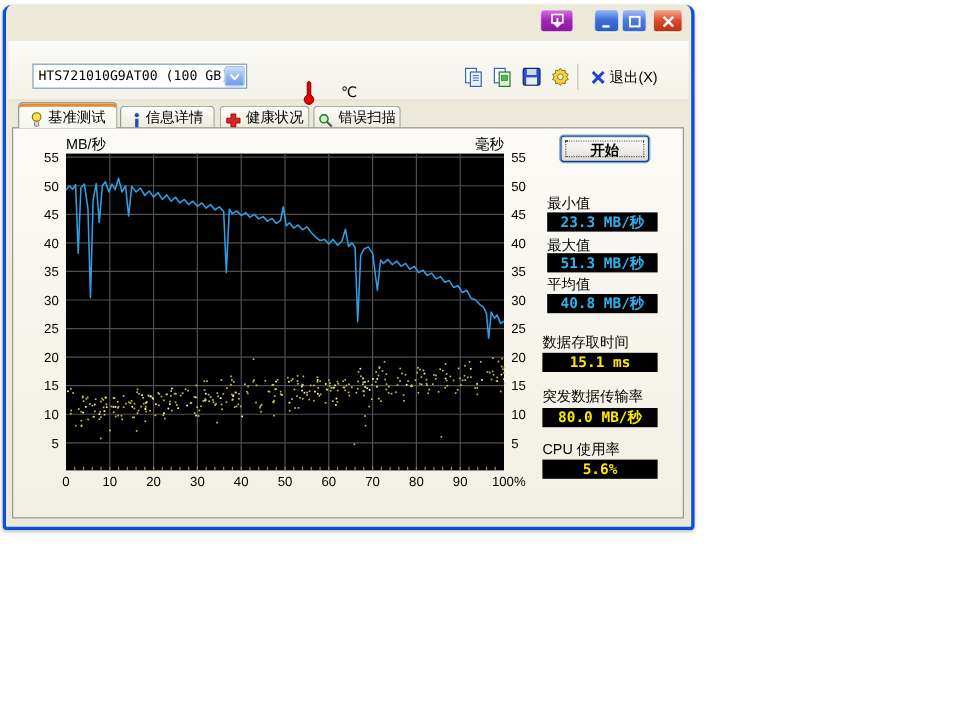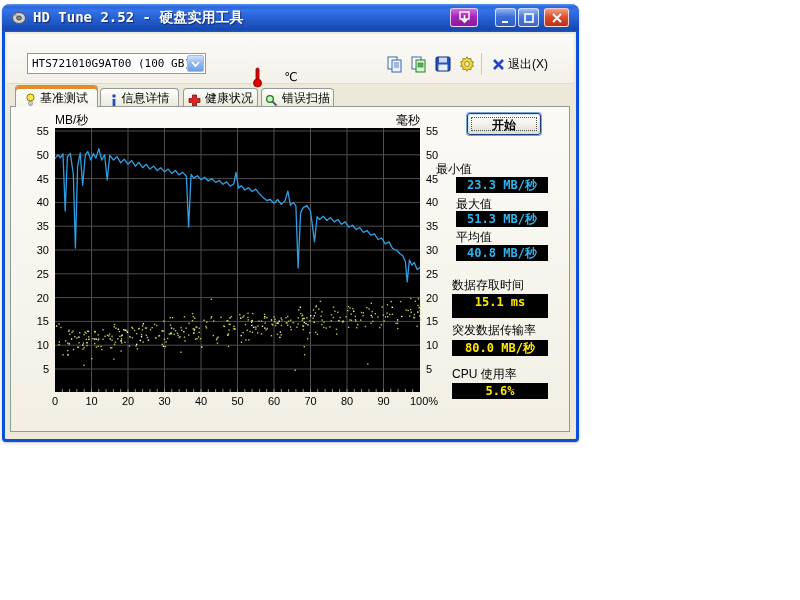--- a/index.html
+++ b/index.html
@@ -73,28 +73,20 @@
   .v-yellow{color:#ffe800;}
 
   svg{display:block;}
 </style>
 </head>
 <body>
 
 <div class="stage">
   <div class="window"></div>
 
-  <div class="titlebar">
-    <svg class="app-icon" viewBox="0 0 16 16">
-      <ellipse cx="8" cy="8" rx="6.5" ry="5.5" fill="#cfcfcf" stroke="#555"></ellipse>
-      <ellipse cx="8" cy="8" rx="2.3" ry="2" fill="#8a8a8a" stroke="#444"></ellipse>
-      <path d="M3 4 L8 8" stroke="#777" stroke-width="1"></path>
-    </svg>
-    <span class="title-text">HD Tune 2.52 - 硬盘实用工具</span>
-  </div>
   <div class="tb-btn btn-update">
     <svg width="13" height="13" viewBox="0 0 13 13">
       <rect x="2" y="1" width="9" height="7" fill="none" stroke="#fff" stroke-width="1.4"></rect>
       <path d="M6.5 4 L6.5 11 M3.5 8 L6.5 11 L9.5 8" stroke="#fff" stroke-width="1.6" fill="none"></path>
     </svg>
   </div>
   <div class="tb-btn btn-min">
     <svg width="12" height="12" viewBox="0 0 12 12">
       <rect x="2" y="9" width="6" height="2" fill="#fff"></rect>
     </svg>
@@ -703,30 +695,30 @@
       <rect x="274.0789818763733" y="320.64947710021335" width="1.4" height="1.4" fill="#d6d65a" opacity="0.9"></rect>
       <polyline points="55.0,158.6 57.9,154.8 60.5,157.7 63.0,153.8 65.2,211.0 67.4,156.7 70.3,153.4 73.3,173.8 75.4,248.1 77.6,166.7 80.2,152.9 82.7,185.3 85.3,154.8 87.8,151.5 90.8,160.0 93.3,153.4 95.9,158.1 98.8,148.6 101.7,160.0 104.6,154.8 107.2,180.0 109.8,155.3 113.4,160.0 117.0,156.7 120.7,162.9 124.3,159.1 128.0,164.3 131.7,160.5 135.3,166.2 138.9,162.4 142.6,167.7 146.3,164.3 149.9,169.1 153.6,166.2 157.2,170.5 160.8,167.7 164.5,171.9 168.2,169.1 171.8,173.4 175.4,170.5 179.1,174.8 182.8,172.4 186.4,176.2 188.6,227.2 191.1,174.3 193.7,178.1 197.3,175.7 201.0,179.6 204.7,177.2 208.3,181.0 211.9,178.6 215.6,182.4 219.3,180.5 222.9,184.3 226.6,181.9 230.2,186.2 233.8,183.8 236.0,172.4 238.6,188.1 241.2,185.7 244.8,190.0 248.4,187.6 252.1,191.5 255.8,189.1 259.4,193.8 263.1,197.6 266.7,200.5 270.4,199.5 274.0,203.4 277.6,199.5 281.3,204.3 284.9,201.0 287.9,191.0 290.4,205.3 293.3,202.4 295.9,206.2 298.1,268.1 300.6,212.9 303.2,207.6 306.9,205.7 310.5,211.0 314.5,241.9 317.1,216.7 319.6,219.5 323.3,216.2 326.9,220.5 330.6,217.6 334.2,221.9 337.9,219.5 341.5,224.3 345.2,221.9 348.8,227.2 352.5,225.2 356.1,229.5 359.8,227.6 363.4,232.4 367.1,230.5 370.7,235.2 374.4,233.8 378.0,239.5 381.7,238.1 385.3,243.8 389.0,241.9 392.6,248.6 396.3,250.0 399.9,253.8 402.8,255.7 405.4,261.4 407.2,281.9 409.4,260.0 412.0,265.2 414.2,262.4 417.1,269.5 420.0,267.6" fill="none" stroke="#2e9fe6" stroke-width="1.3" stroke-linejoin="round"></polyline>
     </svg>
 
   <div class="start-btn">
     <span class="focus"></span>
     <span class="lbl">开始</span>
   </div>
 
 
-  <span class="stat-label" style="left:436px;top:161px;">最小值</span>
+  <span class="stat-label" style="left:456px;top:161px;">最小值</span>
   <div class="value-box v-blue" style="left:456px;top:177px;width:92px;height:16px;">23.3 MB/秒</div>
 
   <span class="stat-label" style="left:456px;top:196px;">最大值</span>
   <div class="value-box v-blue" style="left:456px;top:211px;width:92px;height:16px;">51.3 MB/秒</div>
 
   <span class="stat-label" style="left:456px;top:229px;">平均值</span>
   <div class="value-box v-blue" style="left:456px;top:245px;width:92px;height:16px;">40.8 MB/秒</div>
 
   <span class="stat-label" style="left:452px;top:277px;">数据存取时间</span>
-  <div class="value-box v-yellow" style="left:452px;top:294px;width:96px;height:24px;">15.1 ms</div>
+  <div class="value-box v-yellow" style="left:452px;top:294px;width:96px;height:16px;">15.1 ms</div>
 
   <span class="stat-label" style="left:452px;top:322px;">突发数据传输率</span>
   <div class="value-box v-yellow" style="left:452px;top:340px;width:96px;height:16px;">80.0 MB/秒</div>
 
   <span class="stat-label" style="left:452px;top:366px;">CPU 使用率</span>
   <div class="value-box v-yellow" style="left:452px;top:383px;width:96px;height:16px;">5.6%</div>
 </div>
 
 </body></html>

